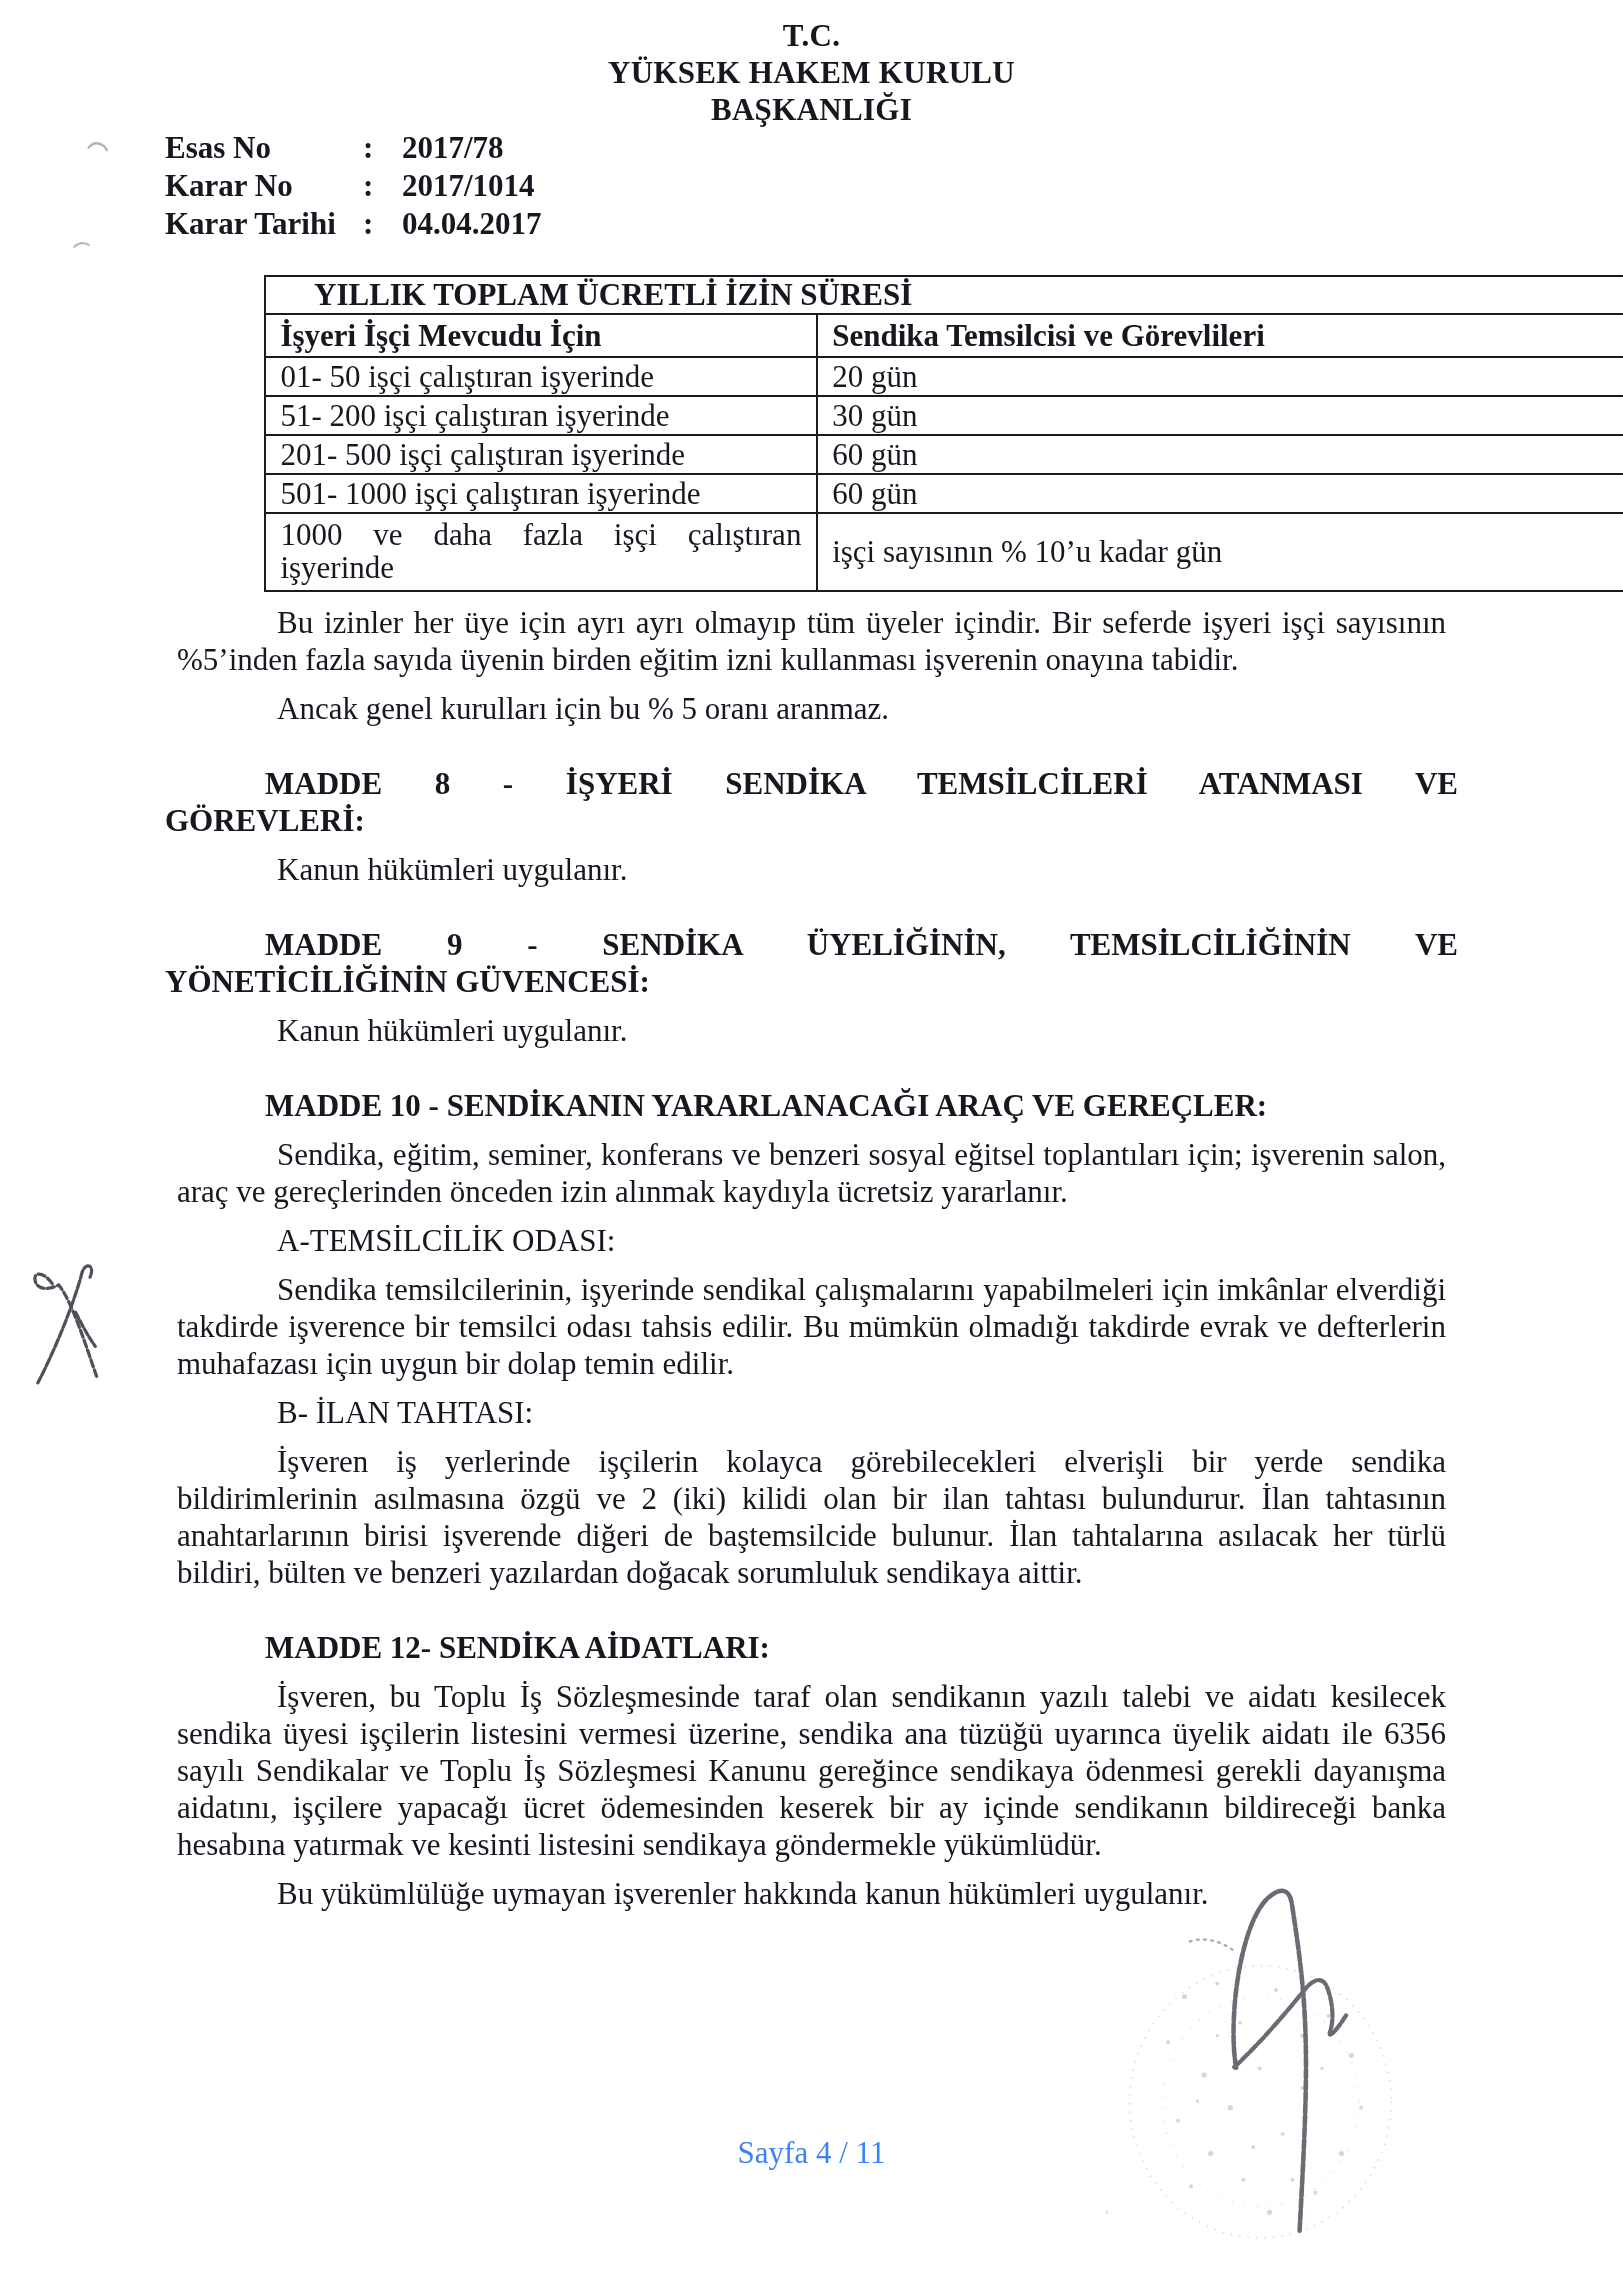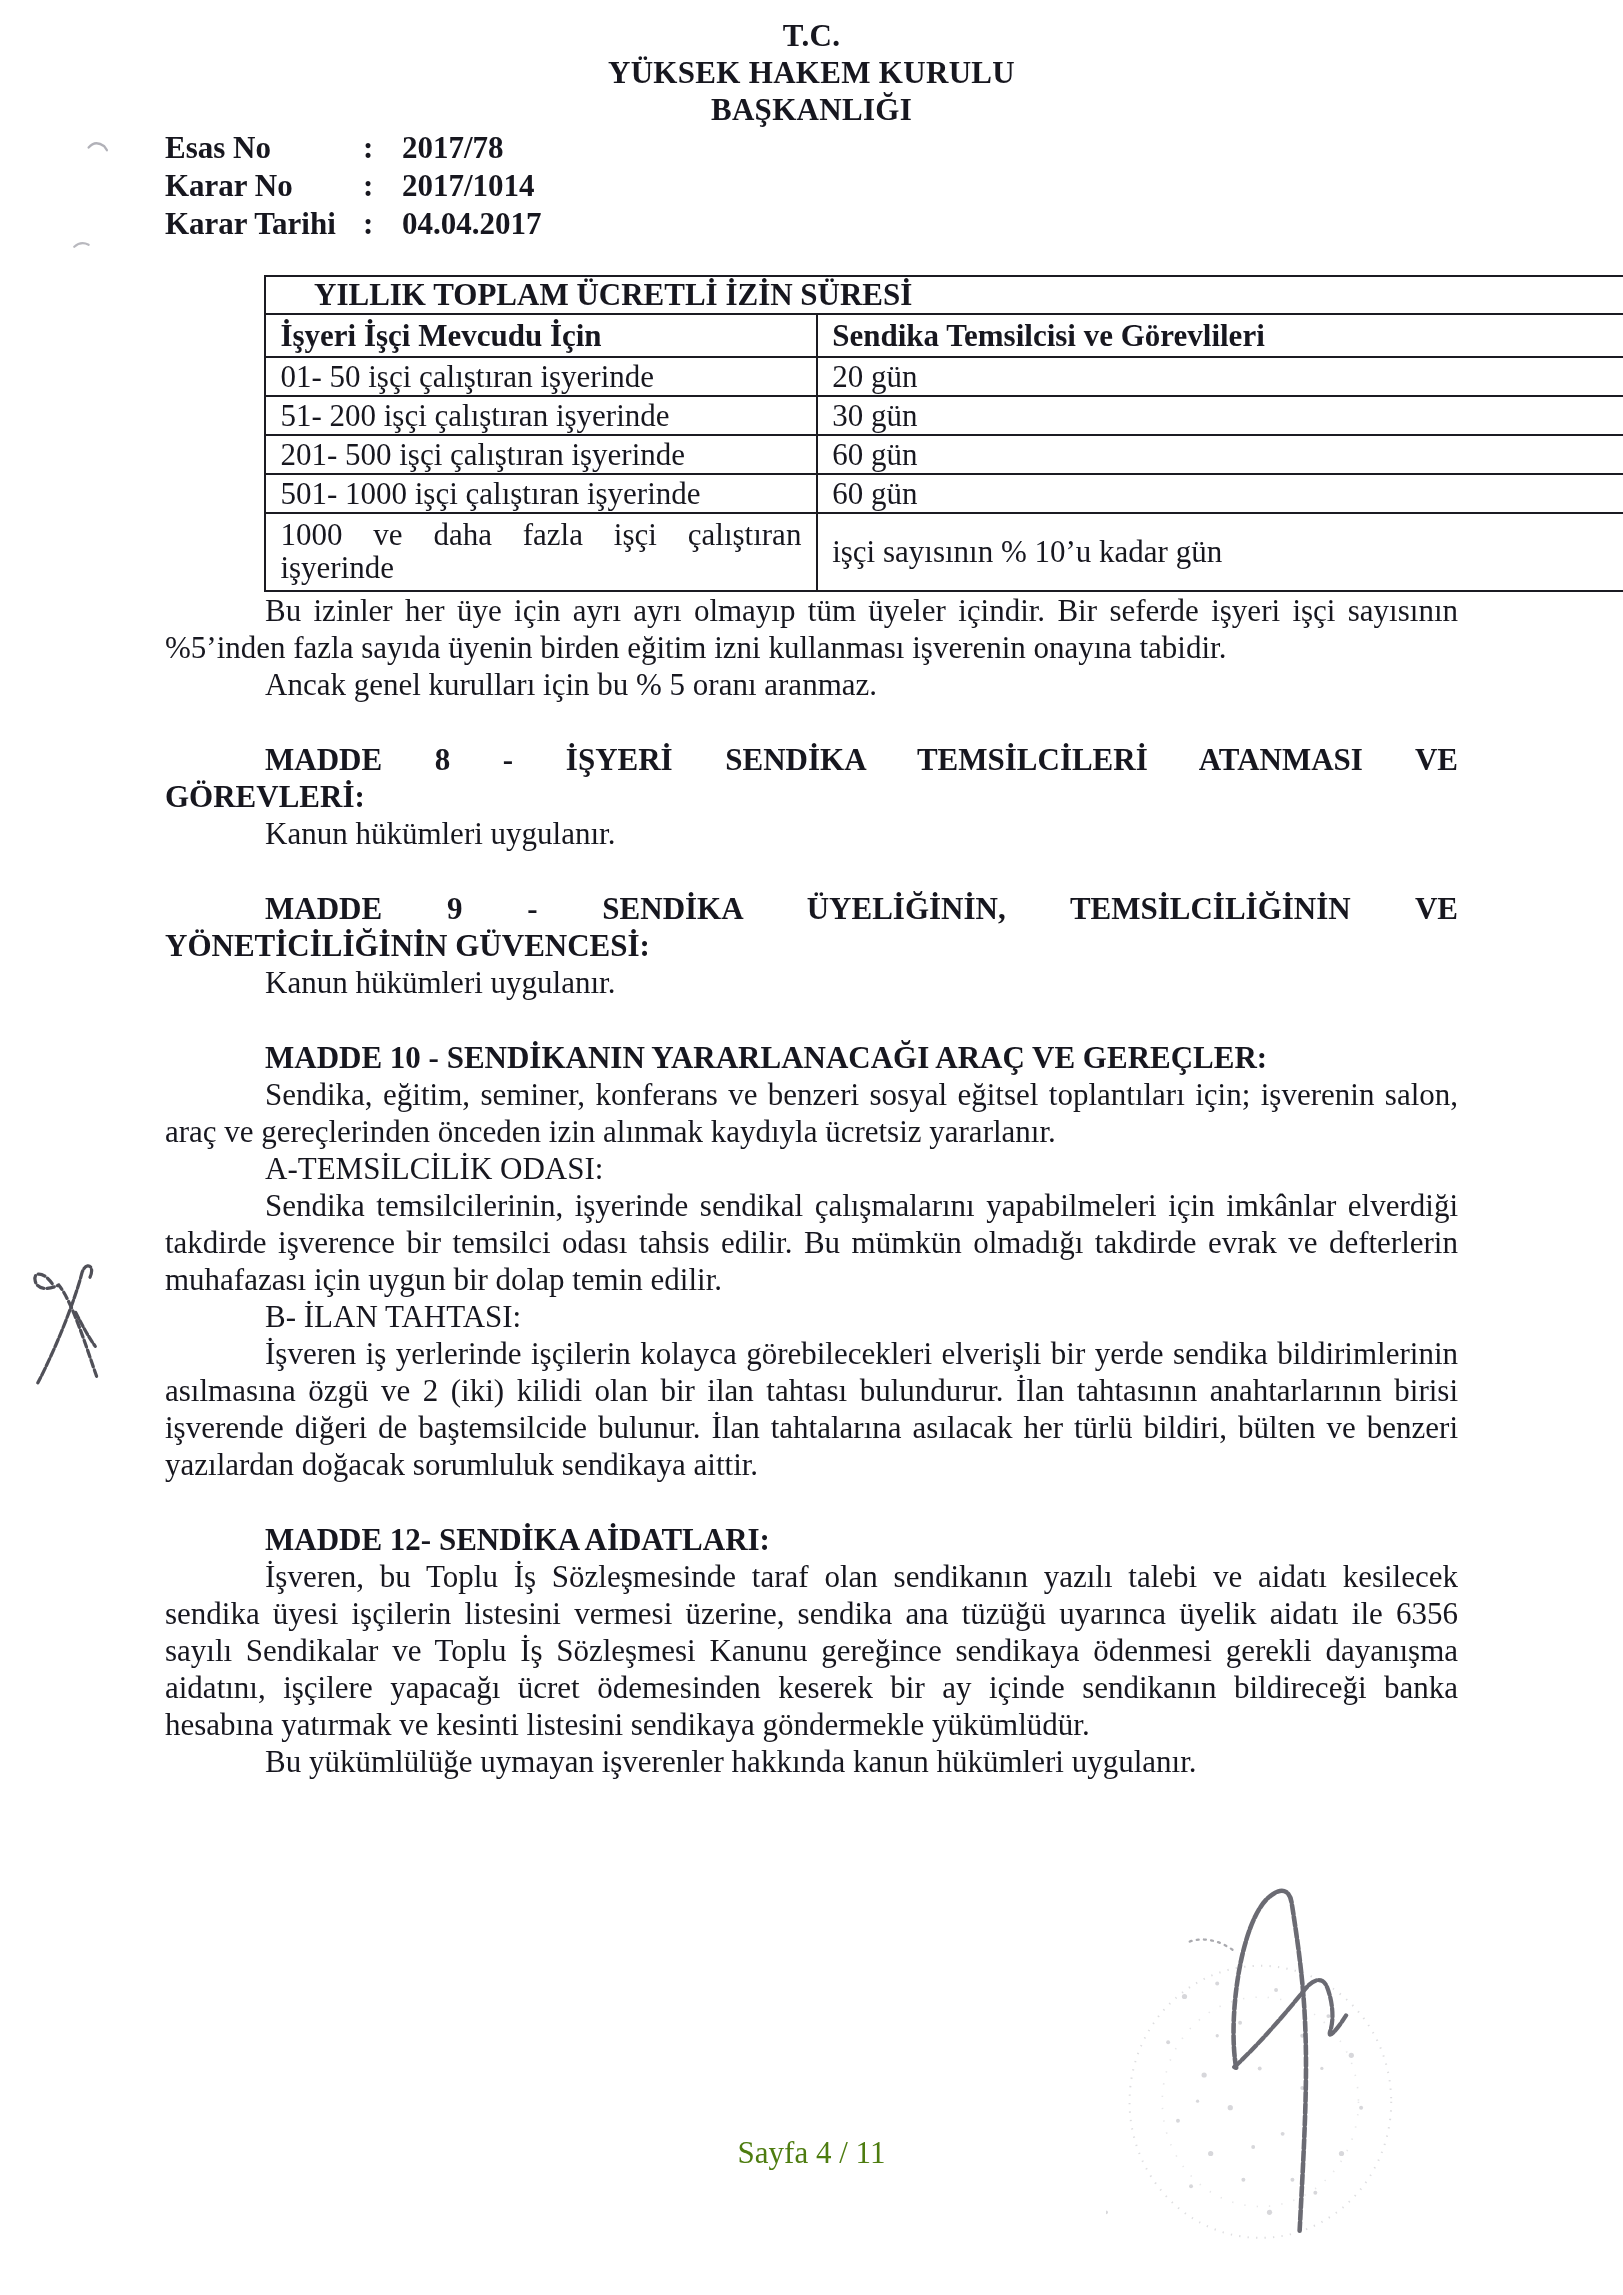--- a/index.html
+++ b/index.html
@@ -40,35 +40,35 @@
     font-weight:bold; height:34px; padding-left:48px;
     border-bottom:2.6px solid #1b1b22;
   }
   .izin-table .t-head td { font-weight:bold; height:41px; }
   .izin-table .t-row td { height:37px; }
   .izin-table .t-last td { height:69px; line-height:33px; padding-top:2.6px; padding-bottom:3.9px; }
   .izin-table .t-last .just { text-align:justify; }
   .col-a { width:521px; }
   
   .body-text { font-size:31px; line-height:37px; }
-  .body-text p { margin:0; text-indent:100px; text-align:justify; }
+  .body-text p { margin:12px; text-indent:100px; text-align:justify; }
   .body-text p.single { text-align:left; }
   .h-just {
     font-weight:bold; margin:0;
     padding-left:100px;
     text-align:justify; text-align-last:justify;
   }
   .h-line2 { font-weight:bold; margin:0; text-align:left; }
   .h-single { font-weight:bold; margin:0; text-indent:100px; text-align:left; }
   .gap { margin-top:38px !important; }
   .after-table { margin-top:5.2px; }
   
   .footer {
     position:absolute; left:0; right:0; top:2135px;
-    text-align:center; font-size:31px; color:#4d7c0f;
+    text-align:center; font-size:31px; color:#3b82f6;
   }
   
   .overlay { position:absolute; pointer-events:none; }
 </style>
 </head>
 <body>
 
 <div class="page">
 
   <div class="content">

